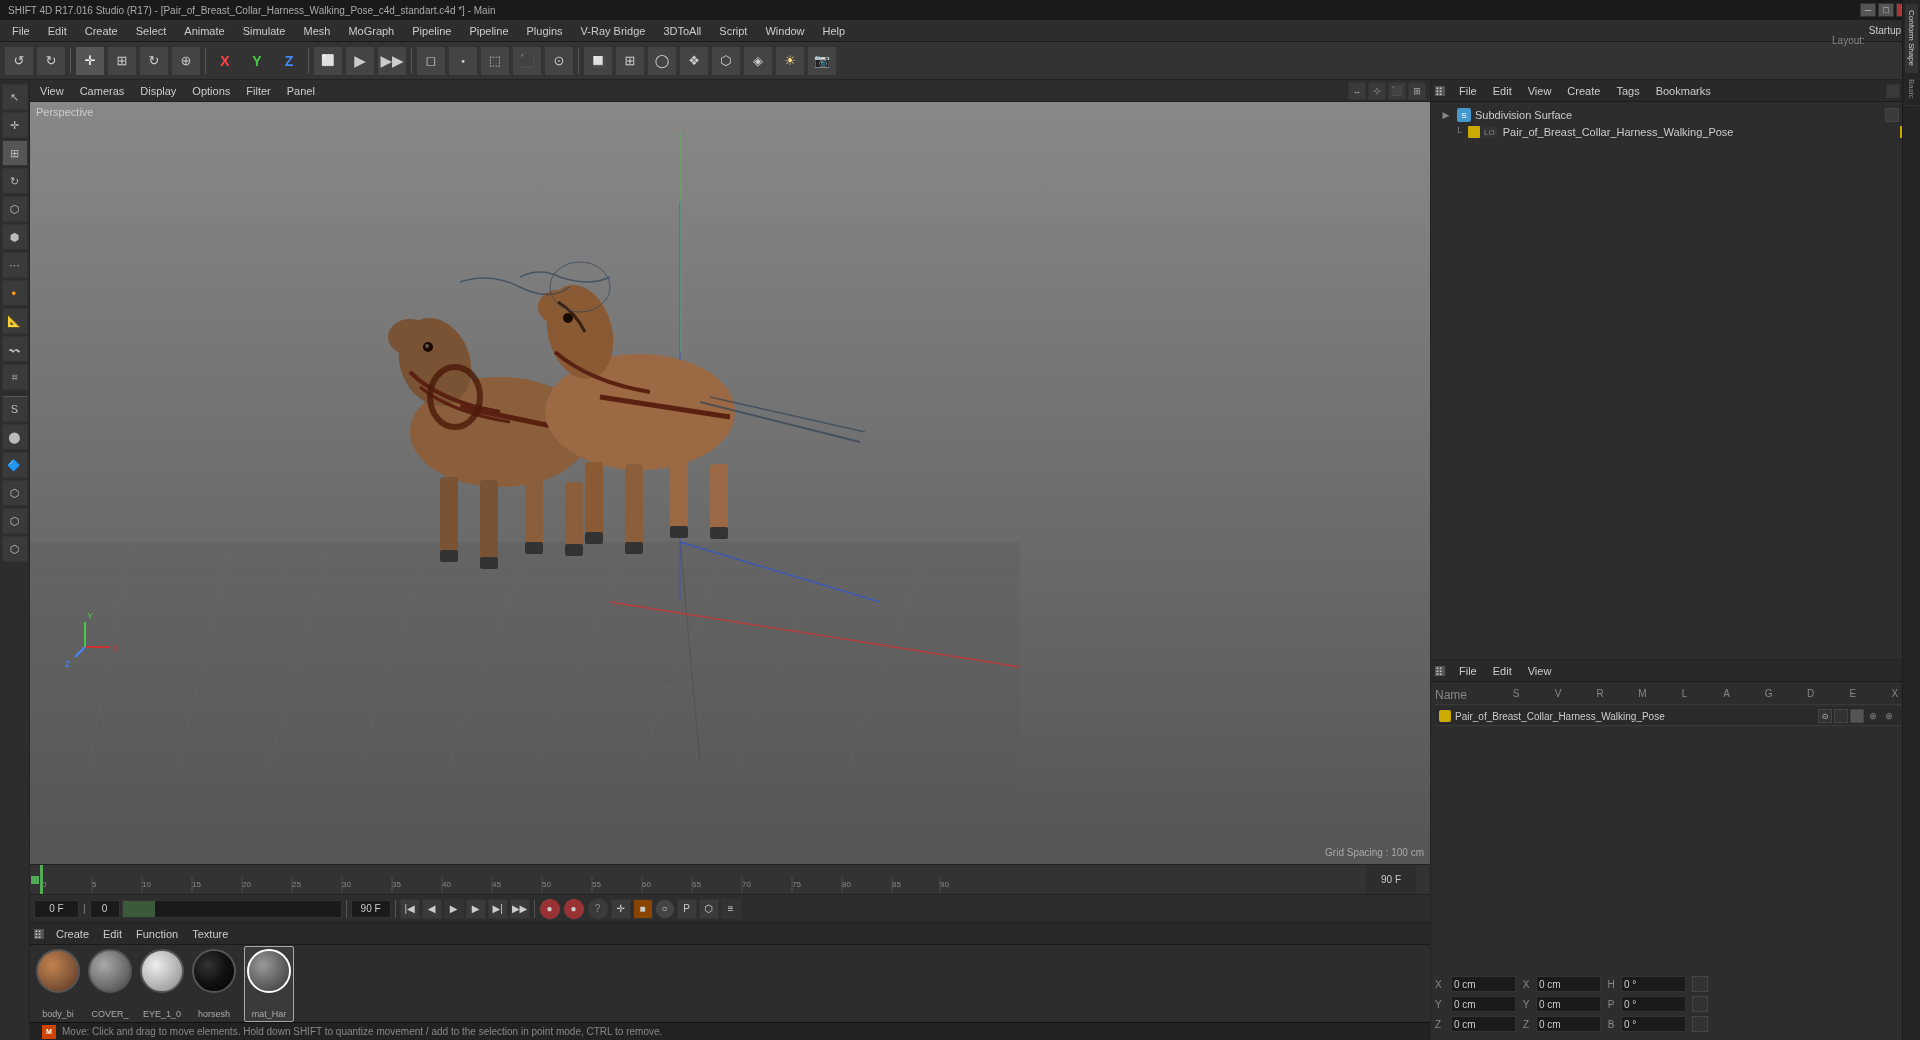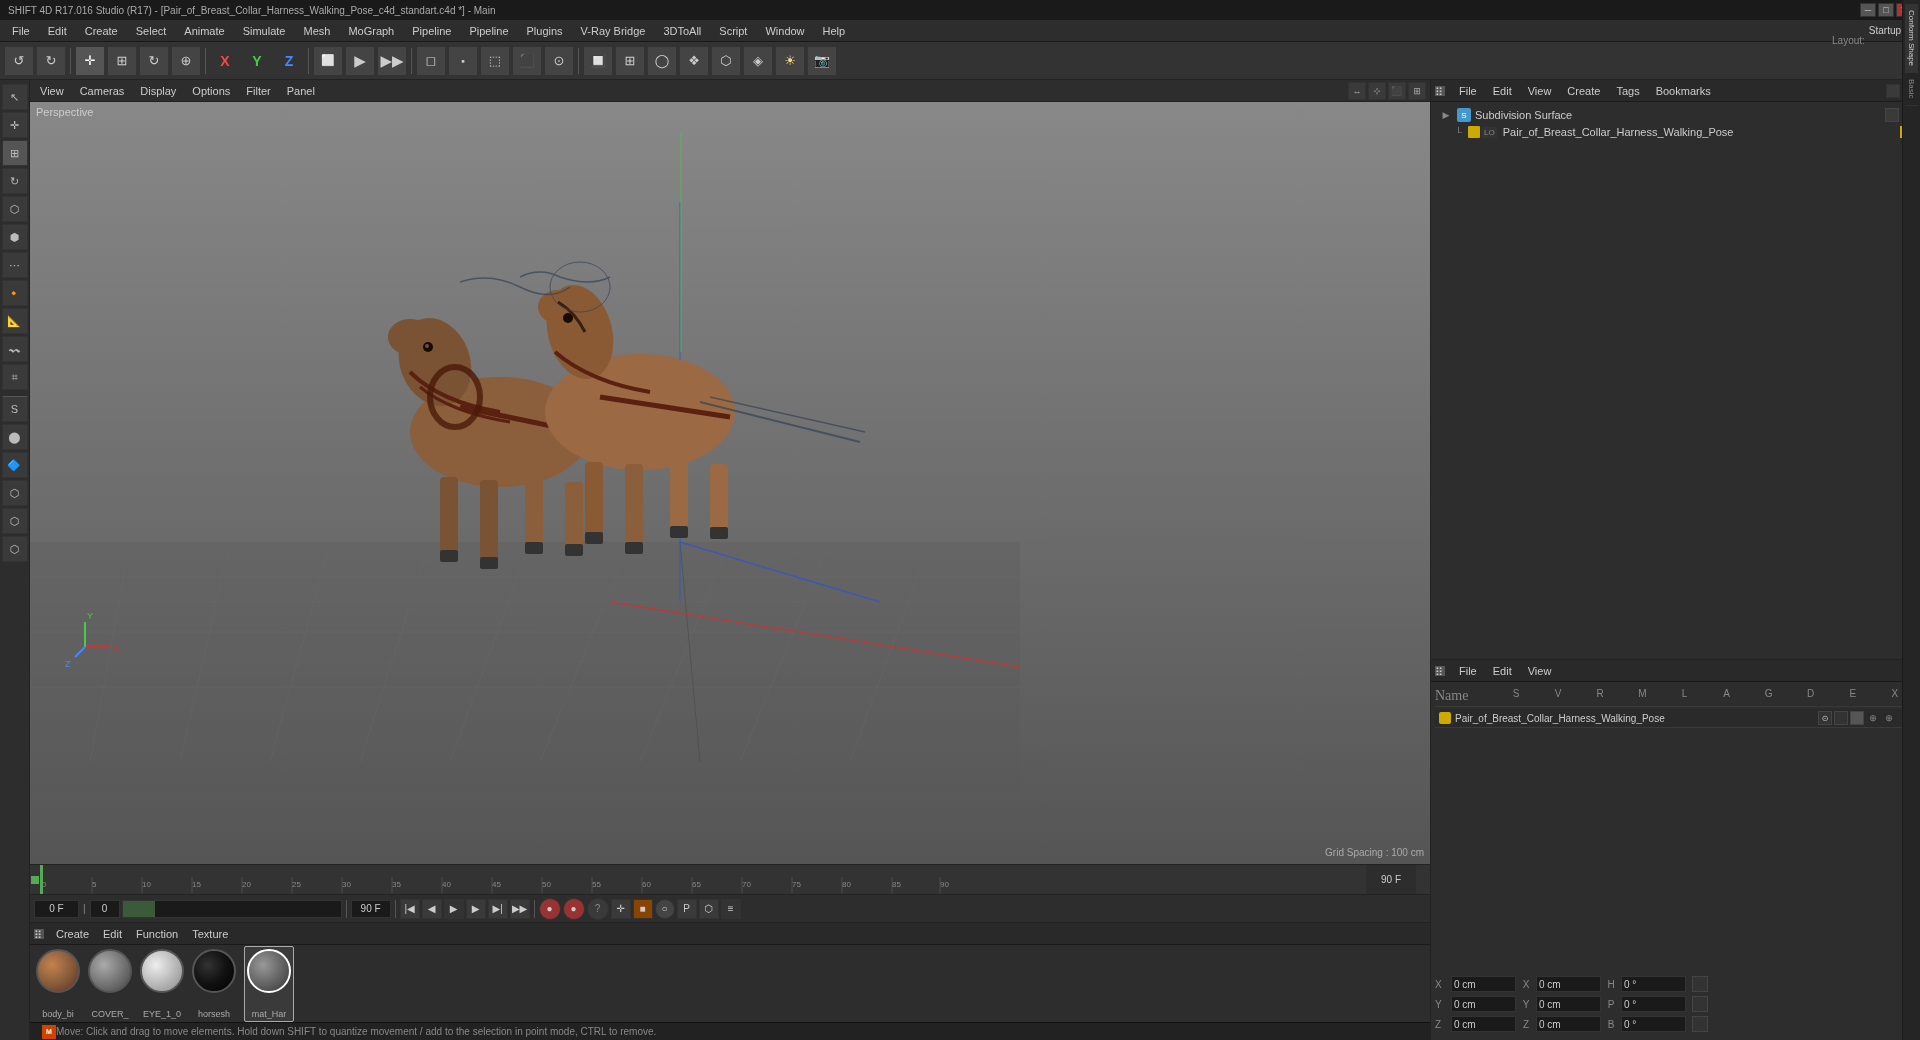--- a/index.html
+++ b/index.html
@@ -77,21 +77,21 @@
     .om-check { color: #55aa55; font-size: 11px; }
 
     
     #attr-manager { height: 380px; display: flex; flex-direction: column; }
     #am-toolbar { height: 22px; background: #292929; display: flex; align-items: center; padding: 0 4px; gap: 4px; border-bottom: 1px solid #1a1a1a; }
     .am-menu { color: #ccc; font-size: 11px; cursor: pointer; padding: 2px 6px; }
     #am-content { flex: 1; padding: 4px; overflow: auto; }
     .am-dot { width: 12px; height: 12px; background: #ccaa00; border-radius: 2px; }
     .am-col-headers { display: flex; padding: 2px 0; border-bottom: 1px solid #3a3a3a; margin-bottom: 2px; }
     .am-col { color: #888; font-size: 10px; flex: 1; text-align: center; }
-    .am-col-name { width: 60px; color: #888; font-size: 14px; font-family: Liberation Serif, serif; }
+    .am-col-name { width: 60px; color: #888; font-size: 12px; }
     .am-row { display: flex; align-items: center; padding: 2px 0; }
     .am-input { width: 70px; height: 16px; background: #1a1a1a; border: 1px solid #333; color: #ccc; font-size: 10px; text-align: center; }
     .coord-row { display: flex; align-items: center; gap: 4px; padding: 2px 0; }
     .coord-label { color: #888; font-size: 10px; width: 12px; }
     .coord-input { width: 65px; height: 16px; background: #1a1a1a; border: 1px solid #333; color: #ccc; font-size: 10px; padding: 0 2px; }
     .coord-sep { color: #888; font-size: 10px; width: 12px; text-align: center; }
     
     #am-coords { padding: 6px 4px; }
     #am-bottom { display: flex; align-items: center; gap: 4px; padding: 4px; border-top: 1px solid #3a3a3a; }
     .am-dropdown { width: 70px; height: 18px; background: #1a1a1a; border: 1px solid #333; color: #ccc; font-size: 10px; padding: 0 2px; }
@@ -468,21 +468,21 @@
         </div>
 
         <div class="material-item" style="background:#3a3a3a; border:1px solid #aaa; border-radius:2px; padding:2px;">
           <div class="material-thumb selected" style="background: radial-gradient(circle at 35% 35%, #999, #666, #333); border-color:#fff;"></div>
           <div class="material-name">mat_Har</div>
         </div>
       </div>
     </div>
 
     <div id="statusbar">
-      <div style="display:flex; align-items:center; padding:0 4px;">
+      <div style="display:flex; align-items:center; gap:6px; padding:0 4px;">
         <div style="display:flex; gap:2px;">
           <div style="background:#cc4400; width:14px; height:14px; display:flex; align-items:center; justify-content:center; font-size:7px; color:#fff; font-weight:bold;">M</div>
         </div>
         <span style="color:#888; font-size:10px;">Move: Click and drag to move elements. Hold down SHIFT to quantize movement / add to the selection in point mode, CTRL to remove.</span>
       </div>
     </div>
   </div>
 
   <div id="right-panel">
 

